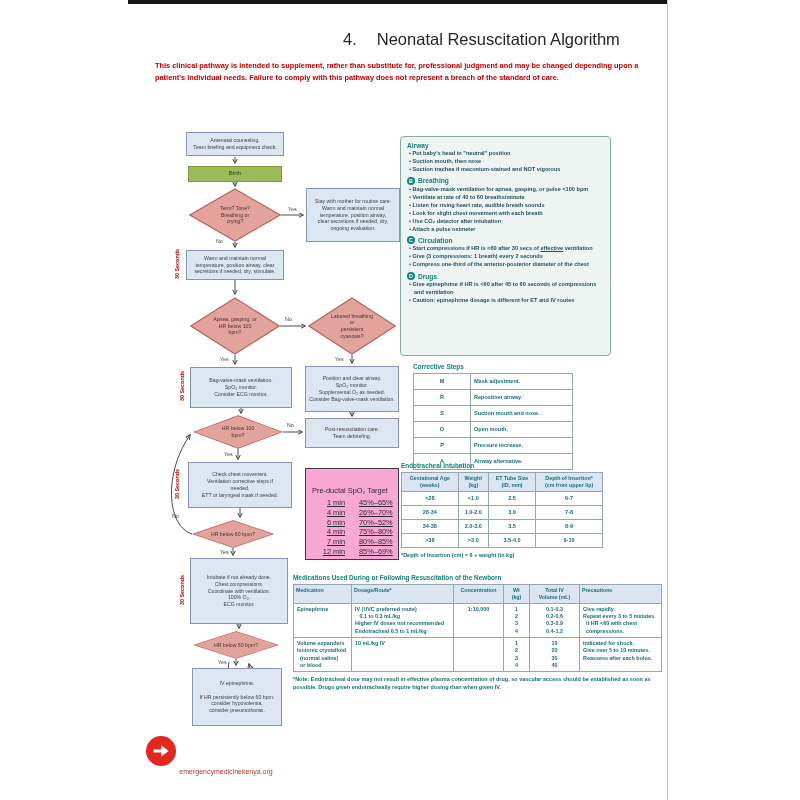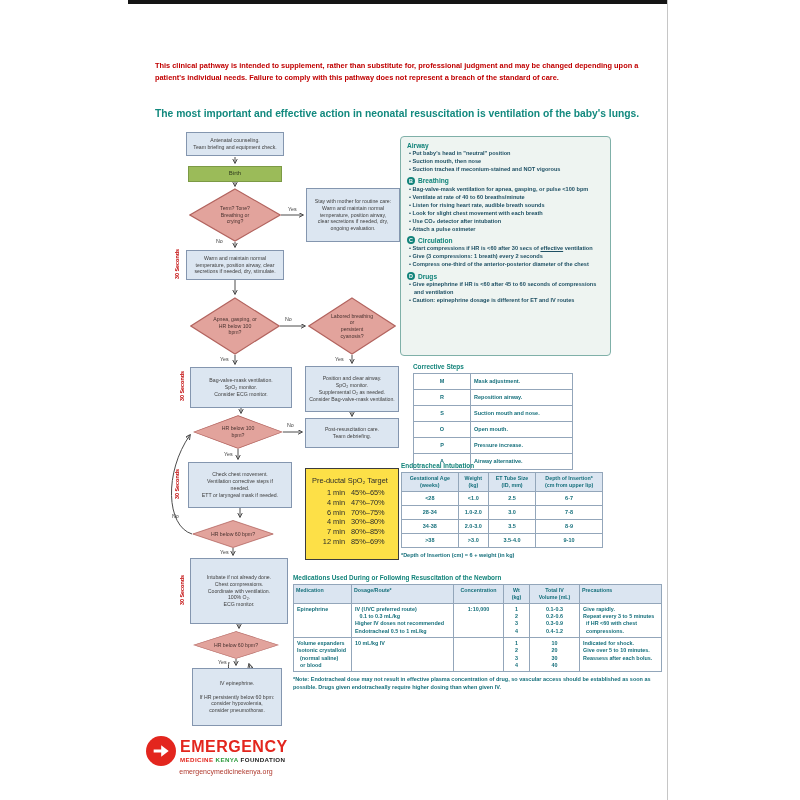--- a/index.html
+++ b/index.html
@@ -54,23 +54,23 @@
 
   .panel{position:absolute;}
   .cs-table{width:160px;}
   .cs-table td{height:11px;}
   .cs-table td.k{width:50px;text-align:center;}
   .ett-table{width:202px;}
   .ett-table td{text-align:center;height:9px;}
   .foot{font-size:5.5px;font-weight:bold;color:#156f7b;line-height:1.5;margin-top:3px;}
 
   .spo2{position:absolute;left:177px;top:468px;width:94px;height:92px;border:1.5px solid #3c3c3c;
-        background:#fde047;box-sizing:border-box;padding:7px 4px 3px 6px;color:#2b2b2b;}
+        background:#f9a8d4;box-sizing:border-box;padding:17px 4px 3px 6px;color:#2b2b2b;}
   .spo2 .t{font-size:7.4px;margin-bottom:3px;white-space:nowrap;}
-  .spo2 .grid{display:grid;grid-template-columns:33px auto;column-gap:6px;font-size:7.4px;line-height:1.32;}
+  .spo2 .grid{display:grid;grid-template-columns:33px auto;column-gap:14px;font-size:7.4px;line-height:1.32;text-decoration:underline;}
   .spo2 .min{text-align:right;}
 
   .meds{position:absolute;left:165px;top:574px;width:368px;}
   .meds-table{width:368px;table-layout:fixed;}
   .meds-table th,.meds-table td{vertical-align:top;}
   .meds-table td{font-size:5.4px;}
   .meds-table td.c{text-align:center;}
 
   
   .logo{position:absolute;left:18px;top:736px;width:170px;}
@@ -82,22 +82,24 @@
   .logo .subs{font-size:6.2px;font-weight:bold;letter-spacing:0.4px;margin-top:1px;}
   .logo .s1{color:#e3261e;} .logo .s2{color:#2e9b3e;} .logo .s3{color:#222;}
   .logo .url{font-size:7px;color:#b03a2e;text-align:center;margin-top:2px;width:160px;}
 </style>
 </head>
 <body>
 
 <div class="page">
   <div class="topbar"></div>
 
+  <div class="title">
+    <span class="num">4.</span><span>Neonatal Resuscitation Algorithm</span>
+  </div>
   <div class="disclaimer">This clinical pathway is intended to supplement, rather than substitute for, professional judgment and may be changed depending upon a patient's individual needs. Failure to comply with this pathway does not represent a breach of the standard of care.</div>
-  <div class="keymsg">The most important and effective action in neonatal resuscitation is ventilation of the baby's lungs.</div>
 
   <svg class="wires" width="539" height="800" viewBox="0 0 539 800">
     <defs>
       <marker id="ah" markerWidth="6" markerHeight="6" refX="4.5" refY="2.5" orient="auto">
         <path d="M0,0 L5,2.5 L0,5 z" fill="#4d4d4d" stroke="none"></path>
       </marker>
     </defs>
     <line x1="107" y1="157" x2="107" y2="163" marker-end="url(#ah)"></line>
     <line x1="107" y1="182" x2="107" y2="186" marker-end="url(#ah)"></line>
     <line x1="153" y1="215" x2="175" y2="215" marker-end="url(#ah)"></line>
@@ -354,25 +356,25 @@
     </table>
     <div class="foot">*Depth of Insertion (cm) = 6 + weight (in kg)</div>
   </div>
 
   <div class="spo2">
     <div class="t">Pre-ductal SpO₂ Target</div>
     <div class="grid">
       <span class="min">1 min</span>
         <span>45%–65%</span>
       <span class="min">4 min</span>
-        <span>47%–70%</span>
+        <span>26%–70%</span>
       <span class="min">6 min</span>
-        <span>70%–75%</span>
+        <span>70%–52%</span>
       <span class="min">4 min</span>
-        <span>30%–80%</span>
+        <span>75%–80%</span>
       <span class="min">7 min</span>
         <span>80%–85%</span>
       <span class="min">12 min</span>
         <span>85%–69%</span>
     </div>
   </div>
 
   <div class="meds">
     <div class="ttl">Medications Used During or Following Resuscitation of the Newborn</div>
     <table class="meds-table">
@@ -441,24 +443,16 @@
     <div class="foot">*Note: Endotracheal dose may not result in effective plasma concentration of drug, so vascular access should be established as soon as possible. Drugs given endotracheally require higher dosing than when given IV.</div>
   </div>
 
   <div class="logo">
     <div class="row">
       <div class="circ">
         <svg viewBox="0 0 24 24">
             <path d="M4 10.4 h8.2 V5.8 L20.4 12 L12.2 18.2 V13.6 H4 z" fill="#ffffff"></path>
           </svg>
       </div>
-      <div>
-        <div class="name">EMERGENCY</div>
-        <div class="subs">
-          <span class="s1">MEDICINE</span>
-          <span class="s2">KENYA</span>
-          <span class="s3">FOUNDATION</span>
-        </div>
-      </div>
     </div>
     <div class="url">emergencymedicinekenya.org</div>
   </div>
 </div>
 
 </body></html>

